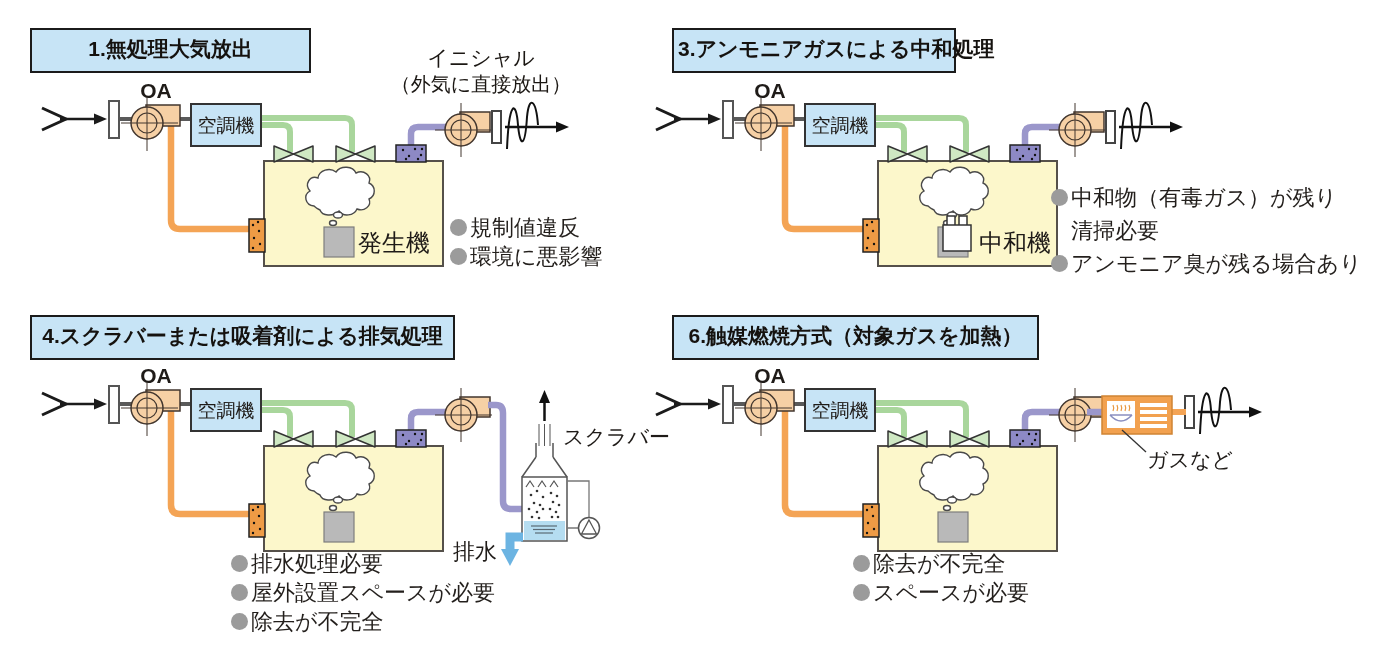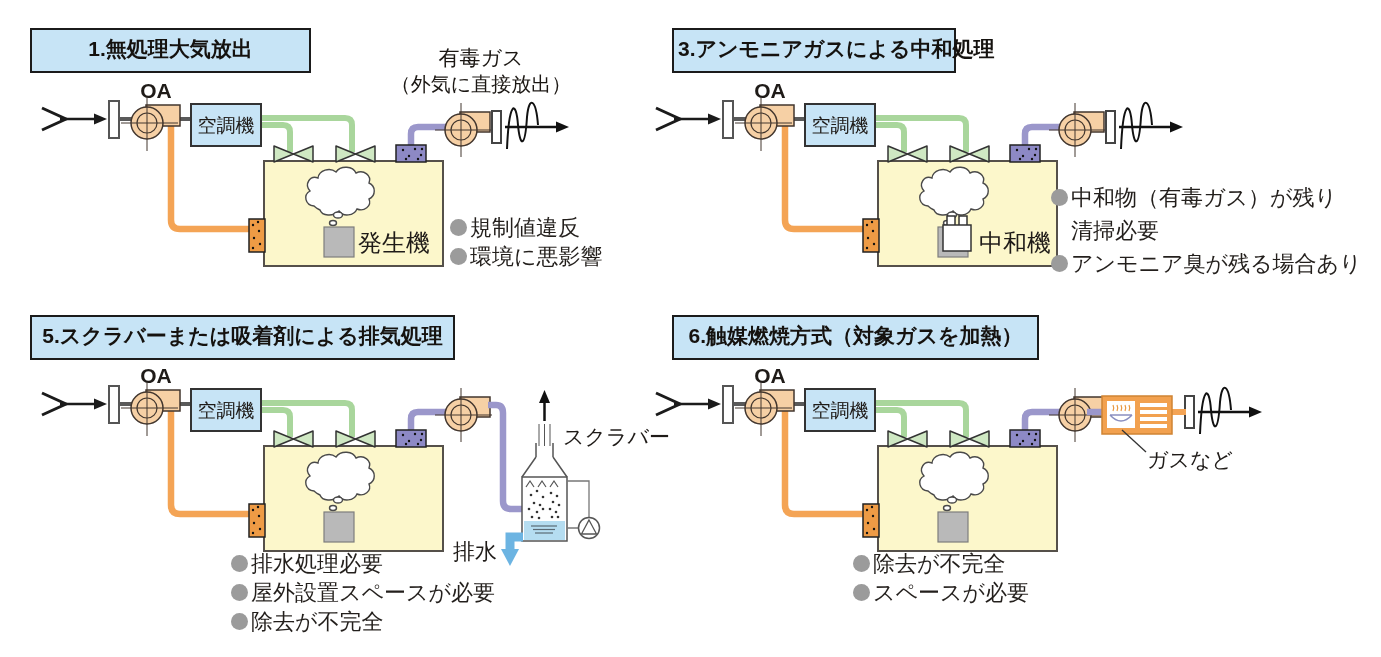--- a/index.html
+++ b/index.html
@@ -199,25 +199,25 @@
       <rect x="1140" y="417" width="27" height="4"></rect>
           <rect x="1140" y="424" width="27" height="4"></rect>
     </g>
     <line x1="1122" y1="430" x2="1146" y2="452" stroke="#333333" stroke-width="1.3"></line>
   </g>
   <text x="1147" y="467" font-size="21">ガスなど</text>
 </svg>
 
 <div class="hdr" style="left:30px;top:28px;width:281px;">1.無処理大気放出</div>
 <div class="hdr" style="left:672px;top:28px;width:284px;">3.アンモニアガスによる中和処理</div>
-<div class="hdr" style="left:30px;top:315px;width:425px;">5.スクラバーまたは吸着剤による排気処理</div>
+<div class="hdr" style="left:30px;top:315px;width:425px;">4.スクラバーまたは吸着剤による排気処理</div>
 <div class="hdr" style="left:672px;top:315px;width:367px;">6.触媒燃焼方式（対象ガスを加熱）</div>
 
 <div class="annot">
-  <div class="l1">有毒ガス</div>
+  <div class="l1">イニシャル</div>
   <div class="l2">（外気に直接放出）</div>
 </div>
 
 <div class="bullets" style="left:450px;top:213px;">
   <div class="brow">
     <span class="dot"></span>
     <span>規制値違反</span>
   </div>
   <div class="brow">
     <span class="dot"></span>

